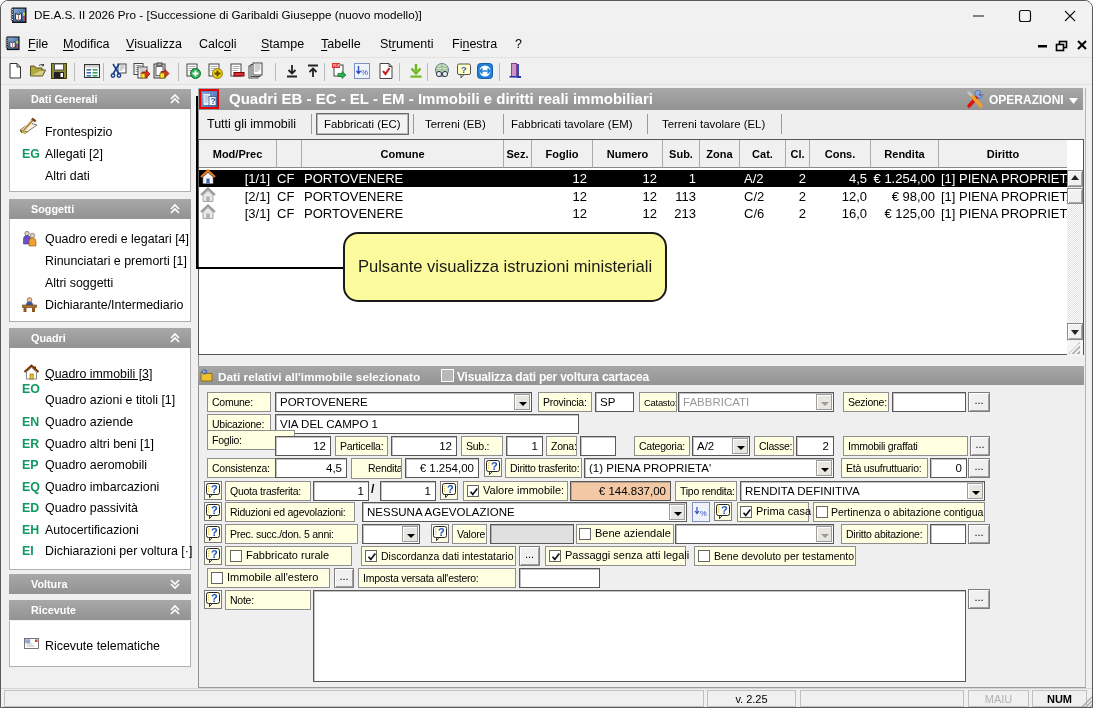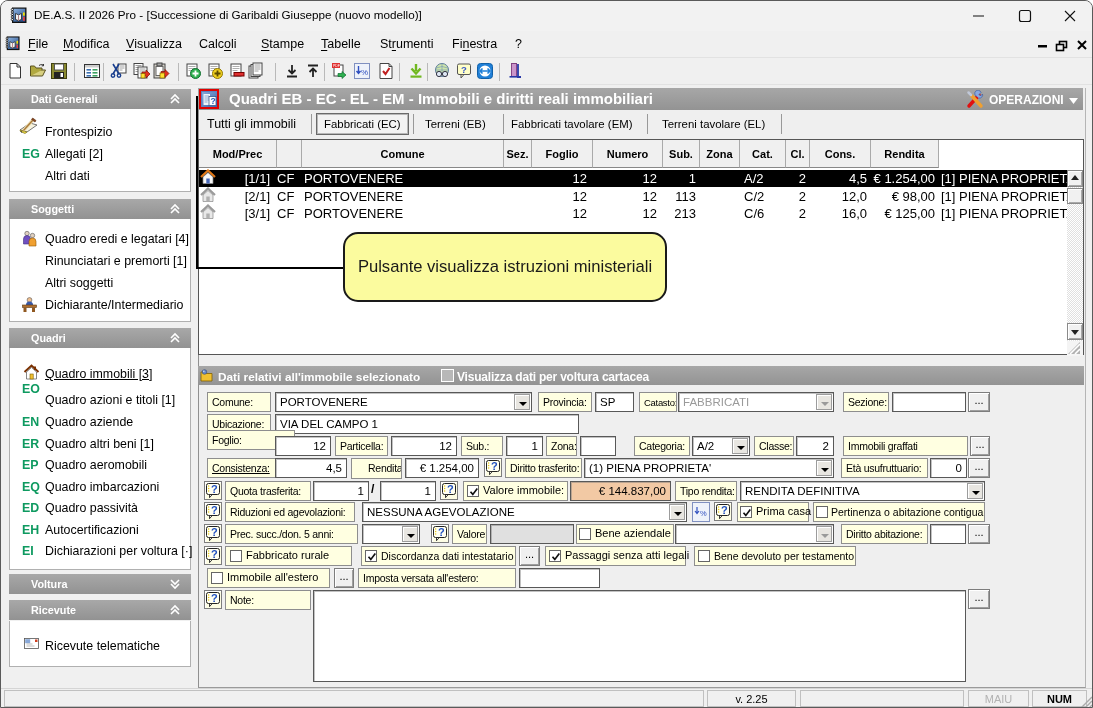--- a/index.html
+++ b/index.html
@@ -417,20 +417,21 @@
     <div class="th" style="left:103px;width:202px;">Comune</div>
     <div class="th" style="left:305px;width:28px;">Sez.</div>
     <div class="th" style="left:333px;width:61px;">Foglio</div>
     <div class="th" style="left:394px;width:70px;">Numero</div>
     <div class="th" style="left:464px;width:37px;">Sub.</div>
     <div class="th" style="left:501px;width:40px;">Zona</div>
     <div class="th" style="left:541px;width:46px;">Cat.</div>
     <div class="th" style="left:587px;width:24px;">Cl.</div>
     <div class="th" style="left:611px;width:61px;">Cons.</div>
     <div class="th" style="left:672px;width:68px;">Rendita</div>
+    <div class="th" style="left:740px;width:128px;border-right:none;">Diritto</div>
 
     <div class="tr" style="left:0;top:30px;width:868px;background:#000;color:#fff;">
       <div class="td ra" style="left:16px;width:55px;">[1/1]</div>
       <div class="td" style="left:78px;width:25px;">CF</div>
       <div class="td" style="left:105px;width:200px;">PORTOVENERE</div>
       <div class="td ra" style="left:333px;width:55px;">12</div>
       <div class="td ra" style="left:394px;width:64px;">12</div>
       <div class="td ra" style="left:464px;width:33px;">1</div>
       <div class="td" style="left:545px;width:40px;">A/2</div>
       <div class="td ra" style="left:587px;width:20px;">2</div>
@@ -539,21 +540,21 @@
   <div class="fi" style="left:579px;top:435px;width:36px;height:20px;"></div>
   <div class="yl" style="left:633px;top:435px;width:56px;height:20px;line-height:19px;">Categoria:</div>
   <div class="fi" style="left:691px;top:435px;width:58px;height:20px;line-height:19px;padding-left:4px;">A/2<div class="combo-btn">
         <div class="arr"></div>
       </div></div>
   <div class="yl" style="left:753px;top:435px;width:40px;height:20px;line-height:19px;">Classe:</div>
   <div class="fi ra" style="left:795px;top:435px;width:38px;height:20px;line-height:19px;padding-right:4px;">2</div>
   <div class="yl" style="left:842px;top:435px;width:125px;height:20px;line-height:19px;">Immobili graffati</div>
   <div class="dots" style="left:969px;top:435px;width:20px;height:20px;line-height:14px;">...</div>
 
-  <div class="yl" style="left:206px;top:457px;width:74px;height:20px;line-height:19px;text-decoration:underline;">Consistenza:</div>
+  <div class="yl" style="left:206px;top:457px;width:74px;height:20px;line-height:19px;">Consistenza:</div>
   <div class="fi ra" style="left:274px;top:457px;width:72px;height:20px;line-height:19px;padding-right:4px;">4,5</div>
   <div class="yl" style="left:350px;top:457px;width:51px;height:21px;line-height:19px;padding-left:16px;">Rendita:</div>
   <div class="fi ra" style="left:404px;top:457px;width:74px;height:20px;line-height:19px;padding-right:4px;">€ 1.254,00</div>
   <div class="qb" style="left:483px;top:457px;">
       <svg width="16" height="17">
         <use href="#qm"></use>
       </svg>
     </div>
   <div class="yl" style="left:504px;top:457px;width:77px;height:20px;font-size:10.5px;line-height:19px;">Diritto trasferito:</div>
   <div class="fi" style="left:583px;top:457px;width:250px;height:20px;line-height:19px;padding-left:4px;">(1) PIENA PROPRIETA'<div class="combo-btn">

